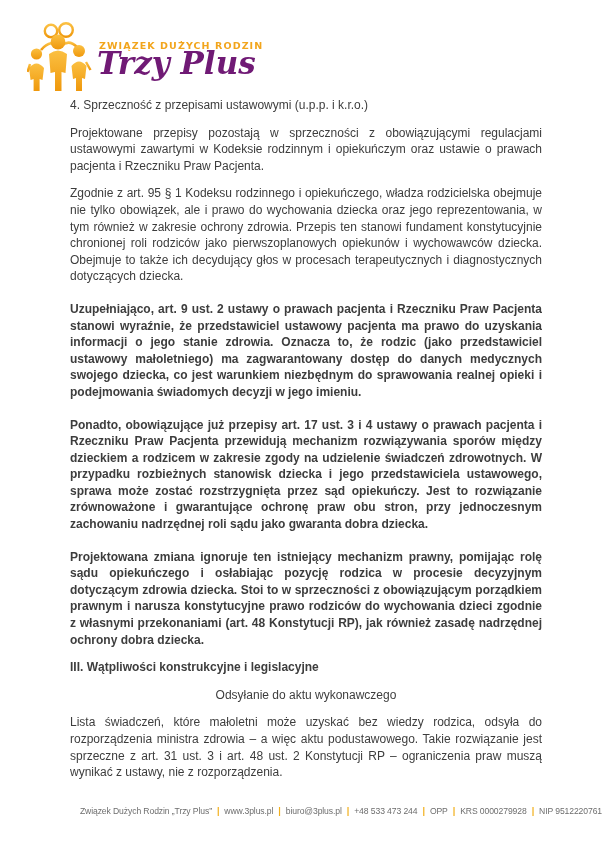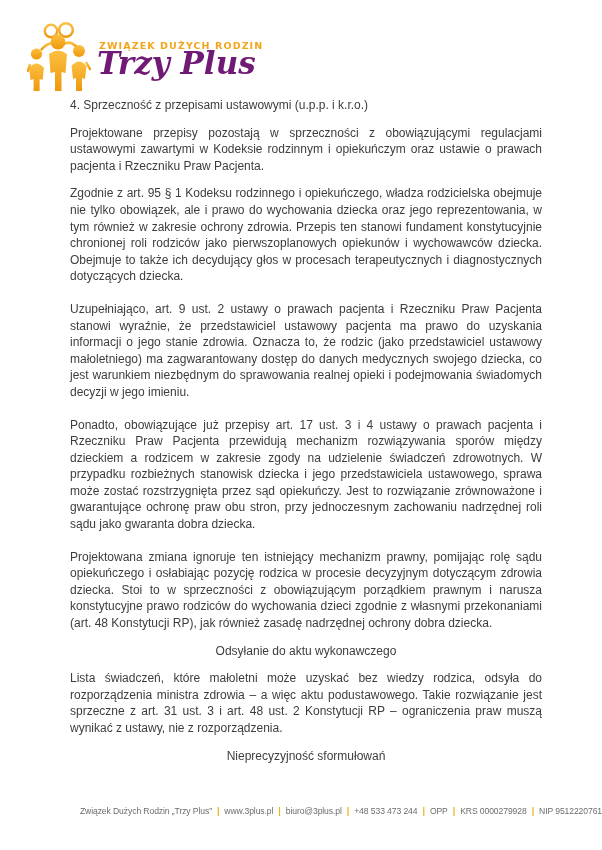--- a/index.html
+++ b/index.html
@@ -26,21 +26,21 @@
     font-family:"DejaVu Serif", serif; line-height:1; white-space:nowrap;
   }
 
   
   .content {
     position:absolute; left:70px; top:97px; width:472px;
     color:#3d3d3d; font-size:12px; line-height:16.6px;
     text-align:justify;
   }
   .content .block { margin:0 0 11px 0; }
-  .content .gap-before { margin-top:16px; }
+  .content .gap-before { margin-top:16px;font-weight:bold; }
   .sec-heading { text-align:left; }
   .bold-heading { font-weight:bold; text-align:left; }
   .sub-heading { text-align:center; }
 
   
   .footer {
     position:absolute; left:0; top:806px; width:602px;
     text-align:right; font-size:8.6px; color:#6d6d6d;
     letter-spacing:-0.1px; white-space:nowrap;
   }
@@ -82,22 +82,22 @@
     <span class="logo-brand">Trzy Plus</span>
   </div>
 
   <div class="content">
     <div class="block sec-heading">4. Sprzeczność z przepisami ustawowymi (u.p.p. i k.r.o.)</div>
     <p class="block">Projektowane przepisy pozostają w sprzeczności z obowiązującymi regulacjami ustawowymi zawartymi w Kodeksie rodzinnym i opiekuńczym oraz ustawie o prawach pacjenta i Rzeczniku Praw Pacjenta.</p>
     <p class="block">Zgodnie z art. 95 § 1 Kodeksu rodzinnego i opiekuńczego, władza rodzicielska obejmuje nie tylko obowiązek, ale i prawo do wychowania dziecka oraz jego reprezentowania, w tym również w zakresie ochrony zdrowia. Przepis ten stanowi fundament konstytucyjnie chronionej roli rodziców jako pierwszoplanowych opiekunów i wychowawców dziecka. Obejmuje to także ich decydujący głos w procesach terapeutycznych i diagnostycznych dotyczących dziecka.</p>
     <p class="block gap-before">Uzupełniająco, art. 9 ust. 2 ustawy o prawach pacjenta i Rzeczniku Praw Pacjenta stanowi wyraźnie, że przedstawiciel ustawowy pacjenta ma prawo do uzyskania informacji o jego stanie zdrowia. Oznacza to, że rodzic (jako przedstawiciel ustawowy małoletniego) ma zagwarantowany dostęp do danych medycznych swojego dziecka, co jest warunkiem niezbędnym do sprawowania realnej opieki i podejmowania świadomych decyzji w jego imieniu.</p>
     <p class="block gap-before">Ponadto, obowiązujące już przepisy art. 17 ust. 3 i 4 ustawy o prawach pacjenta i Rzeczniku Praw Pacjenta przewidują mechanizm rozwiązywania sporów między dzieckiem a rodzicem w zakresie zgody na udzielenie świadczeń zdrowotnych. W przypadku rozbieżnych stanowisk dziecka i jego przedstawiciela ustawowego, sprawa może zostać rozstrzygnięta przez sąd opiekuńczy. Jest to rozwiązanie zrównoważone i gwarantujące ochronę praw obu stron, przy jednoczesnym zachowaniu nadrzędnej roli sądu jako gwaranta dobra dziecka.</p>
     <p class="block gap-before">Projektowana zmiana ignoruje ten istniejący mechanizm prawny, pomijając rolę sądu opiekuńczego i osłabiając pozycję rodzica w procesie decyzyjnym dotyczącym zdrowia dziecka. Stoi to w sprzeczności z obowiązującym porządkiem prawnym i narusza konstytucyjne prawo rodziców do wychowania dzieci zgodnie z własnymi przekonaniami (art. 48 Konstytucji RP), jak również zasadę nadrzędnej ochrony dobra dziecka.</p>
+    <div class="block bold-heading">III. Wątpliwości konstrukcyjne i legislacyjne</div>
     <div class="block sub-heading">Odsyłanie do aktu wykonawczego</div>
     <p class="block">Lista świadczeń, które małoletni może uzyskać bez wiedzy rodzica, odsyła do rozporządzenia ministra zdrowia – a więc aktu podustawowego. Takie rozwiązanie jest sprzeczne z art. 31 ust. 3 i art. 48 ust. 2 Konstytucji RP – ograniczenia praw muszą wynikać z ustawy, nie z rozporządzenia.</p>
-    <div class="block sub-heading">Nieprecyzyjność sformułowań</div>
   </div>
 
   <div class="footer">
     <span>Związek Dużych Rodzin „Trzy Plus”</span><span class="sep">|</span><span>www.3plus.pl</span><span class="sep">|</span><span>biuro@3plus.pl</span><span class="sep">|</span><span>+48 533 473 244</span><span class="sep">|</span><span>OPP</span><span class="sep">|</span><span>KRS 0000279928</span><span class="sep">|</span><span>NIP 9512220761</span>
   </div>
 
 </div>
 
 </body></html>

